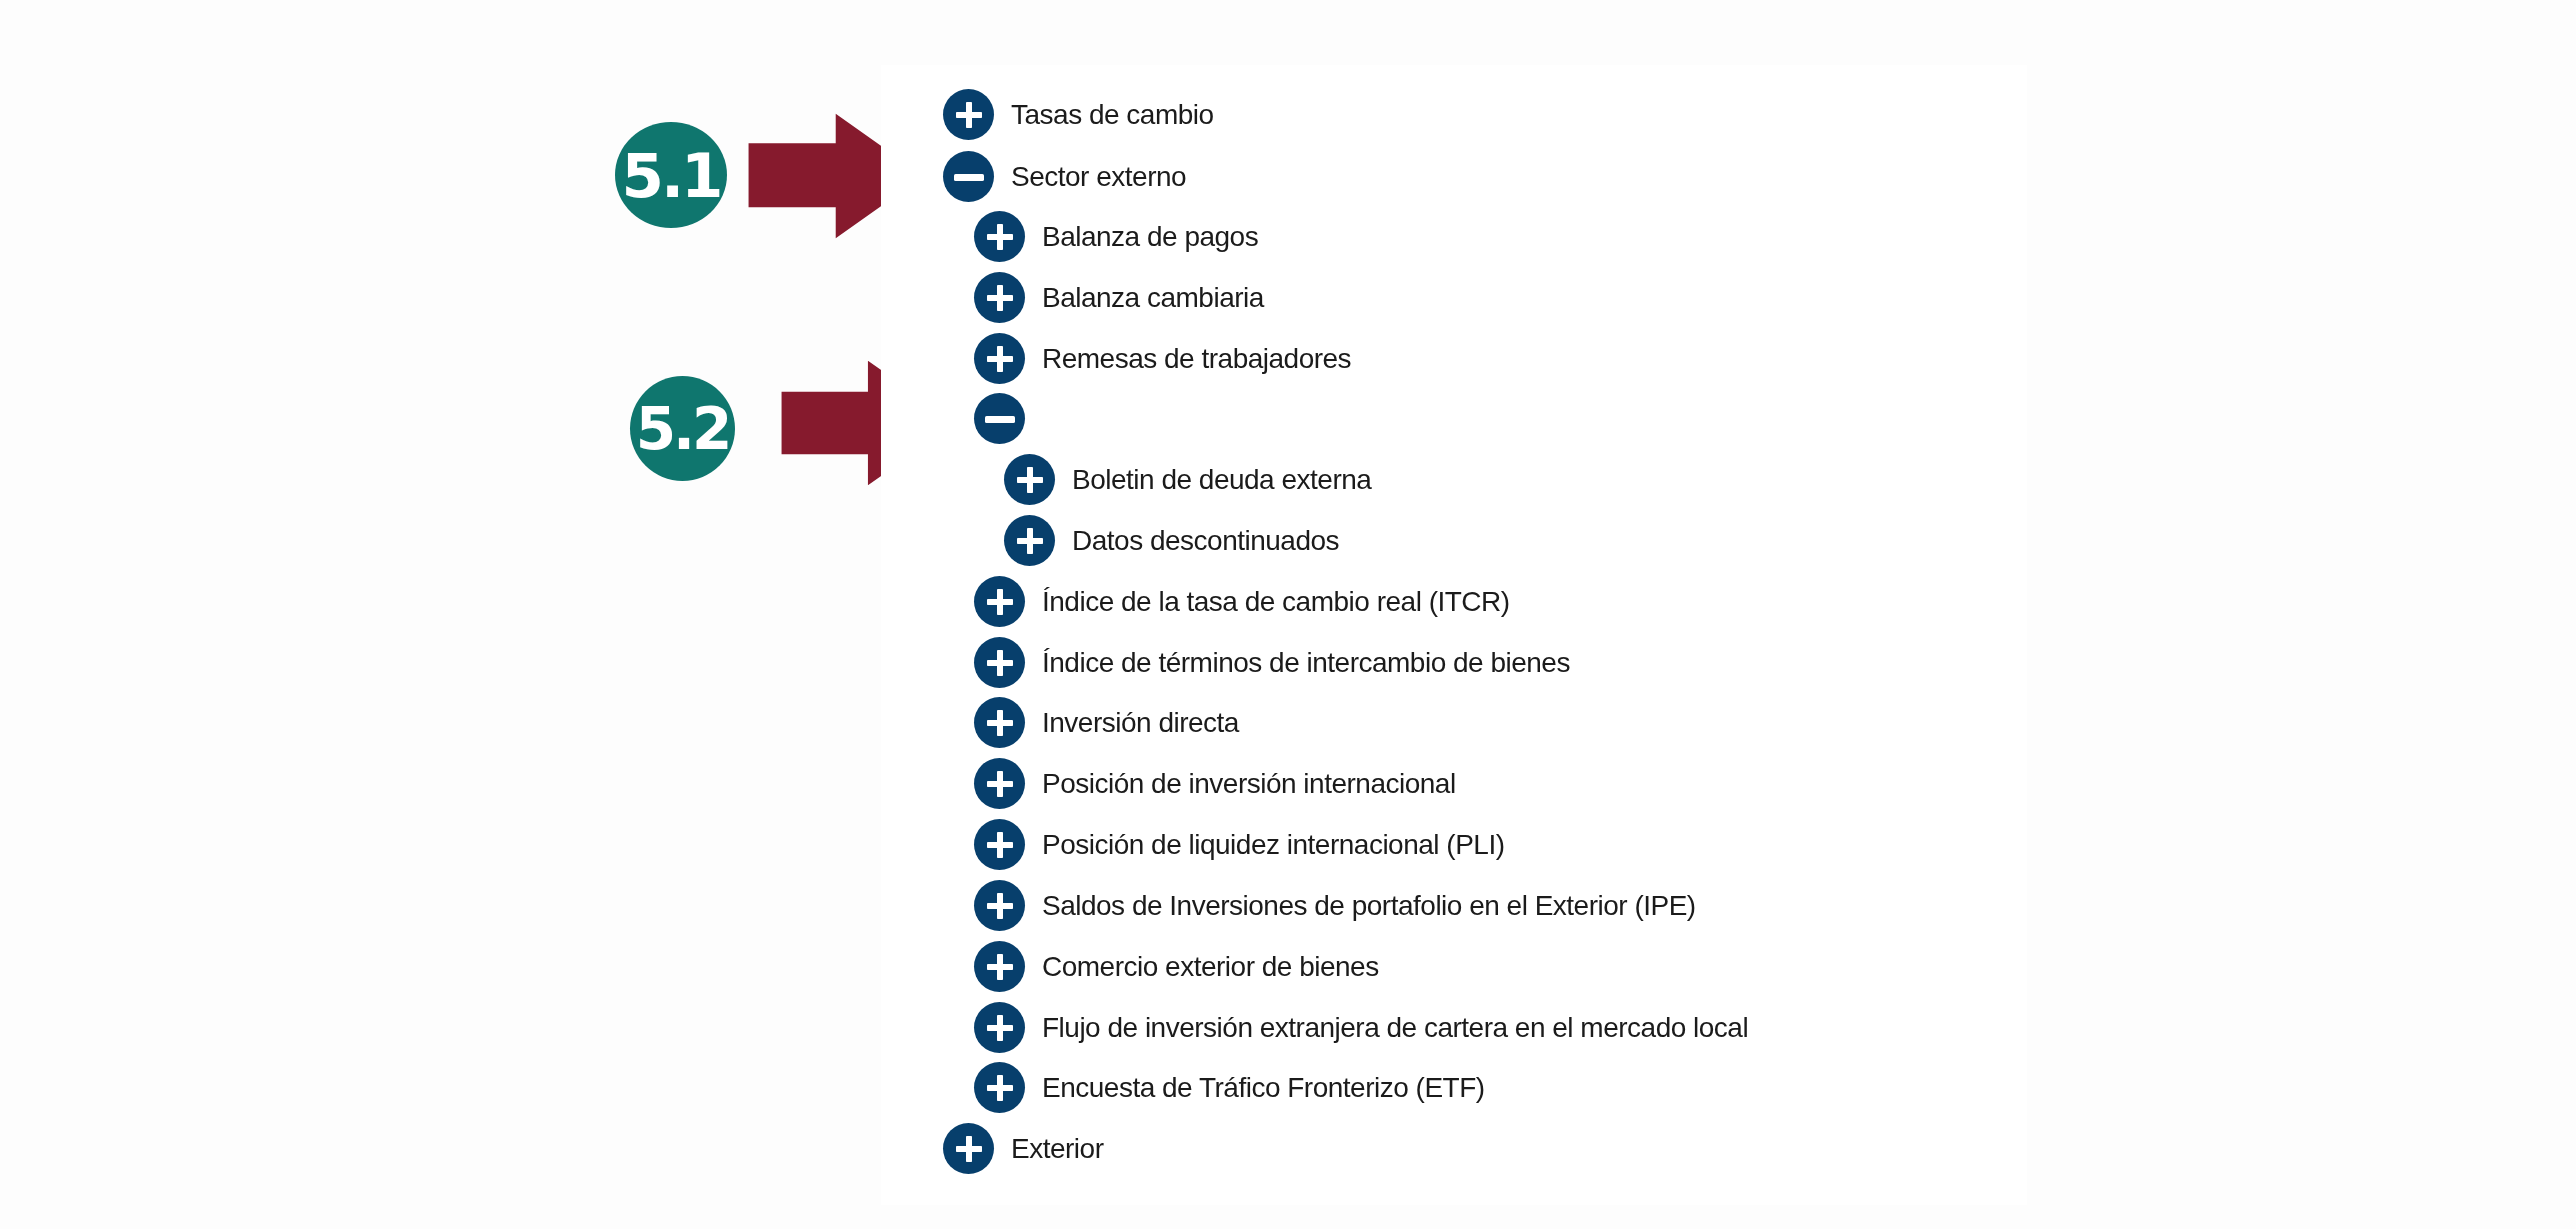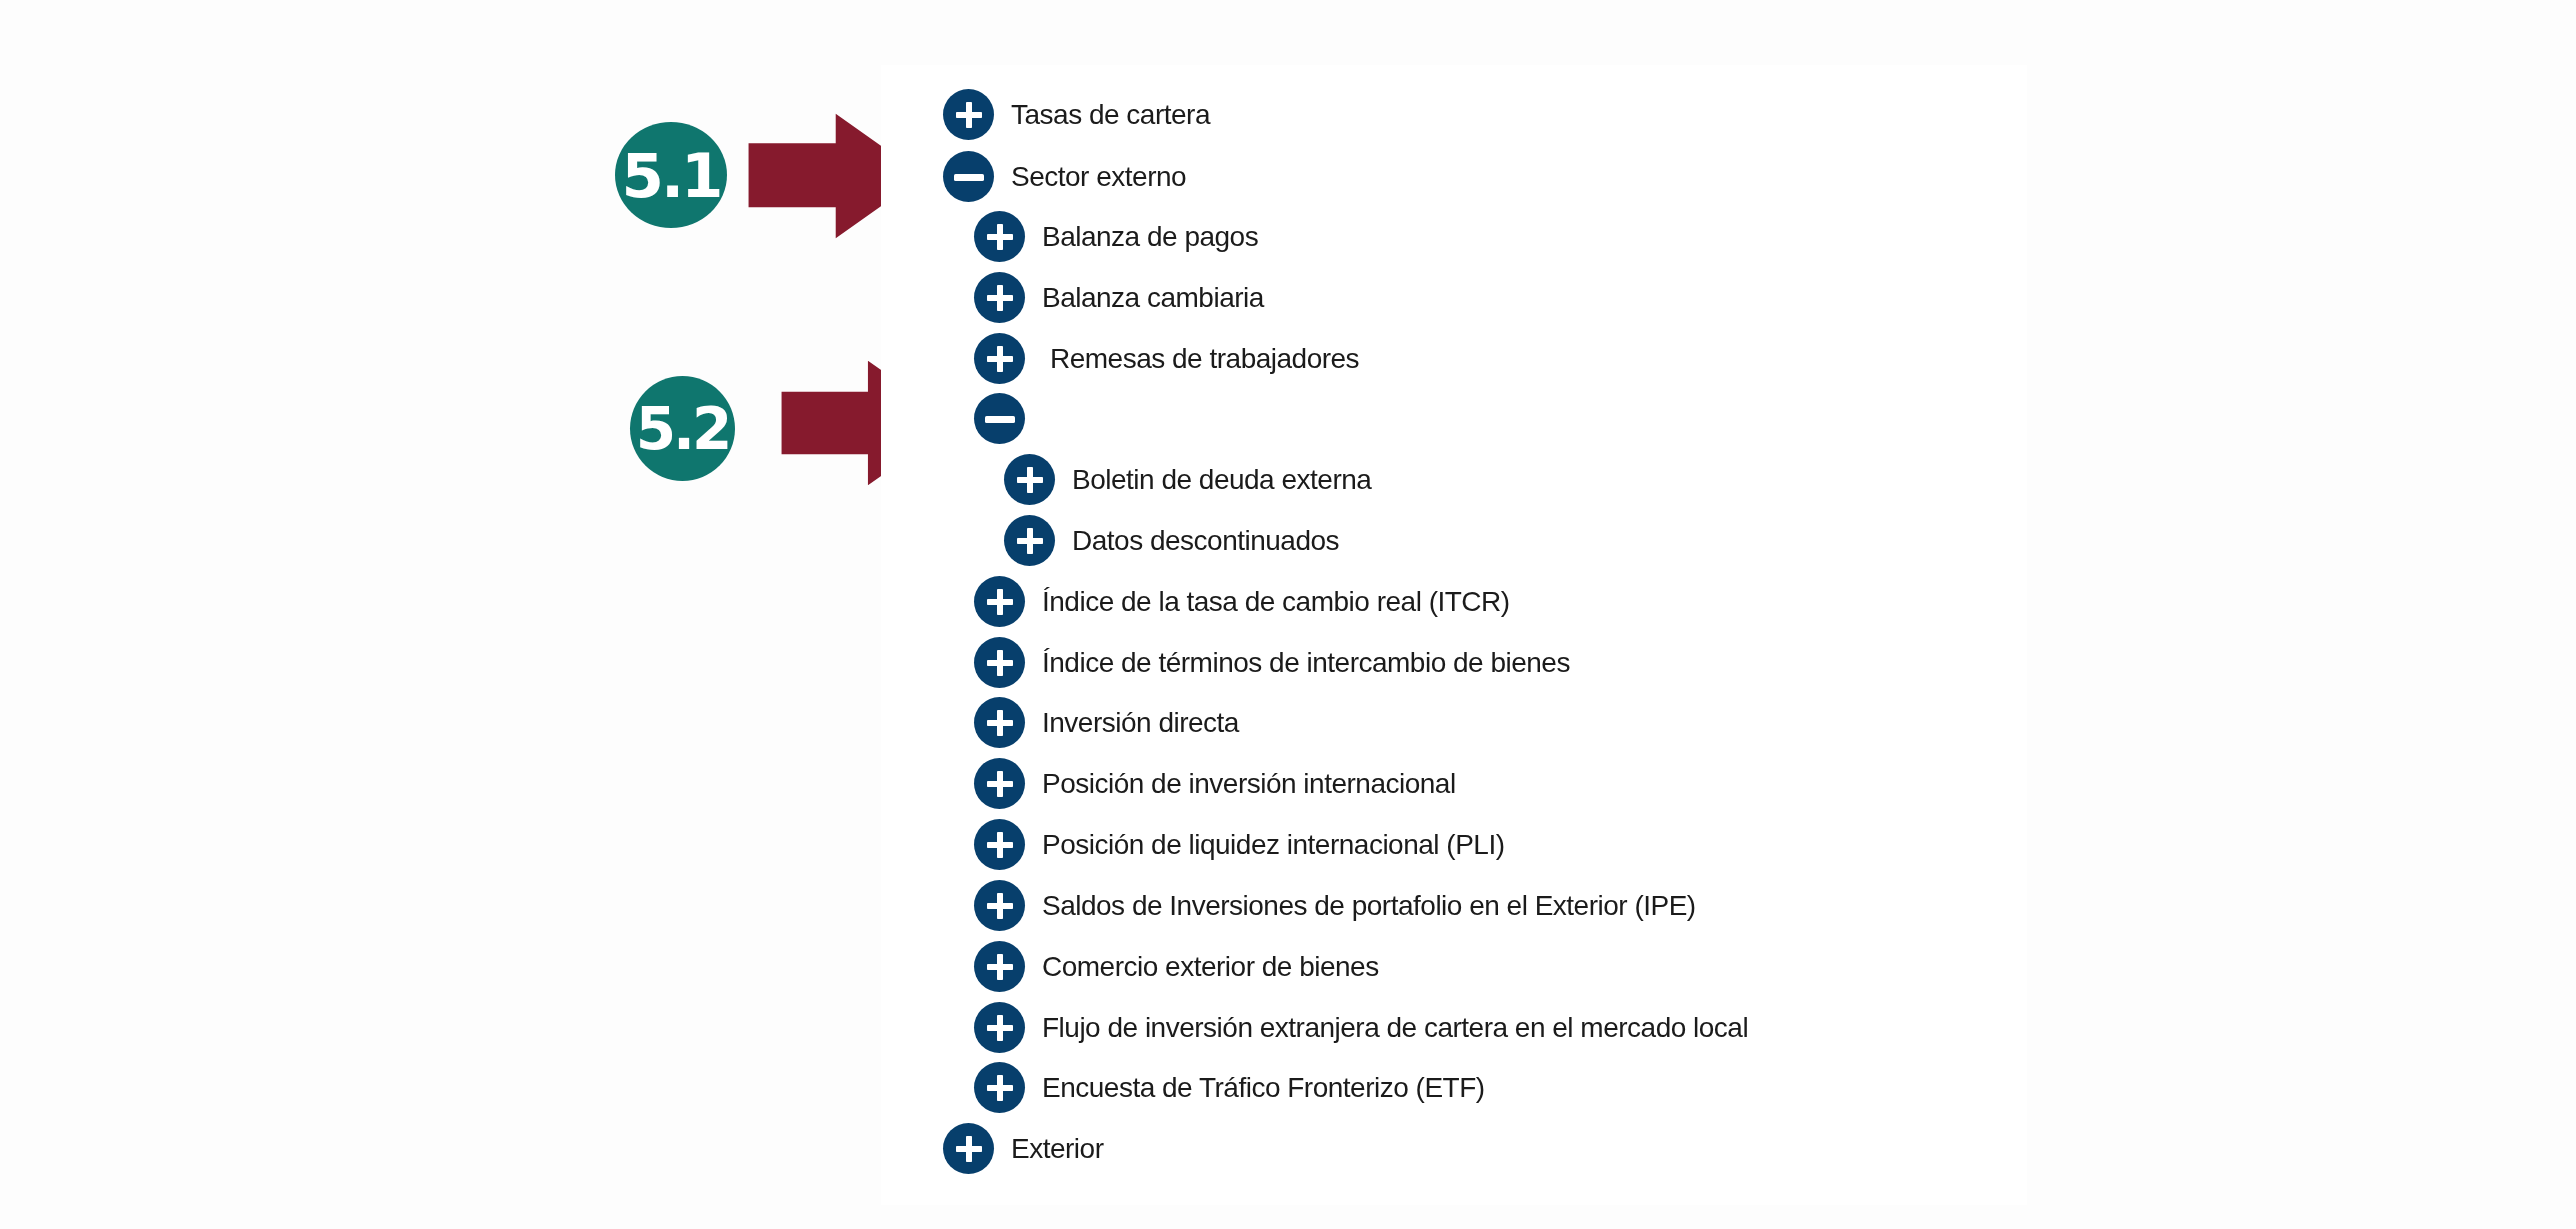--- a/index.html
+++ b/index.html
@@ -119,21 +119,21 @@
   </svg>
 
   <div class="panel">
     <ul class="tree">
 
       <li class="tree-row" style="left:62px; top:24px;">
         <span class="toggle">
             <span class="bar-h"></span>
             <span class="bar-v"></span>
           </span>
-        <span class="label">Tasas de cartera</span>
+        <span class="label">Tasas de cambio</span>
       </li>
 
       <li class="tree-row" style="left:62px; top:86px;">
         <span class="toggle minus">
             <span class="bar-h"></span>
           </span>
         <span class="label">Sector externo</span>
       </li>
 
       <li class="tree-row" style="left:93px; top:146px;">
@@ -145,21 +145,21 @@
       </li>
 
       <li class="tree-row" style="left:93px; top:207px;">
         <span class="toggle">
             <span class="bar-h"></span>
             <span class="bar-v"></span>
           </span>
         <span class="label">Balanza cambiaria</span>
       </li>
 
-      <li class="tree-row" style="left:93px; top:268px;gap:8px;">
+      <li class="tree-row" style="left:93px; top:268px;">
         <span class="toggle">
             <span class="bar-h"></span>
             <span class="bar-v"></span>
           </span>
         <span class="label">Remesas de trabajadores</span>
       </li>
 
       <li class="tree-row" style="left:93px; top:328px;">
         <span class="toggle minus">
             <span class="bar-h"></span>

